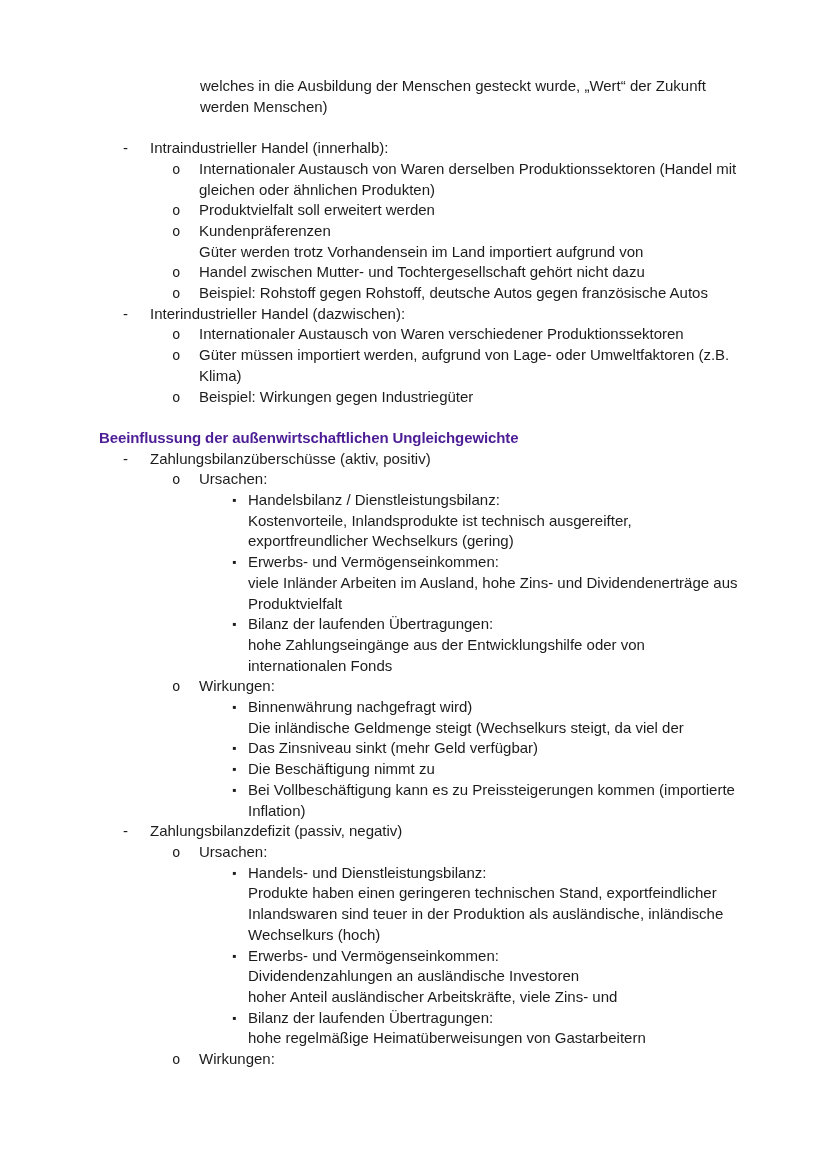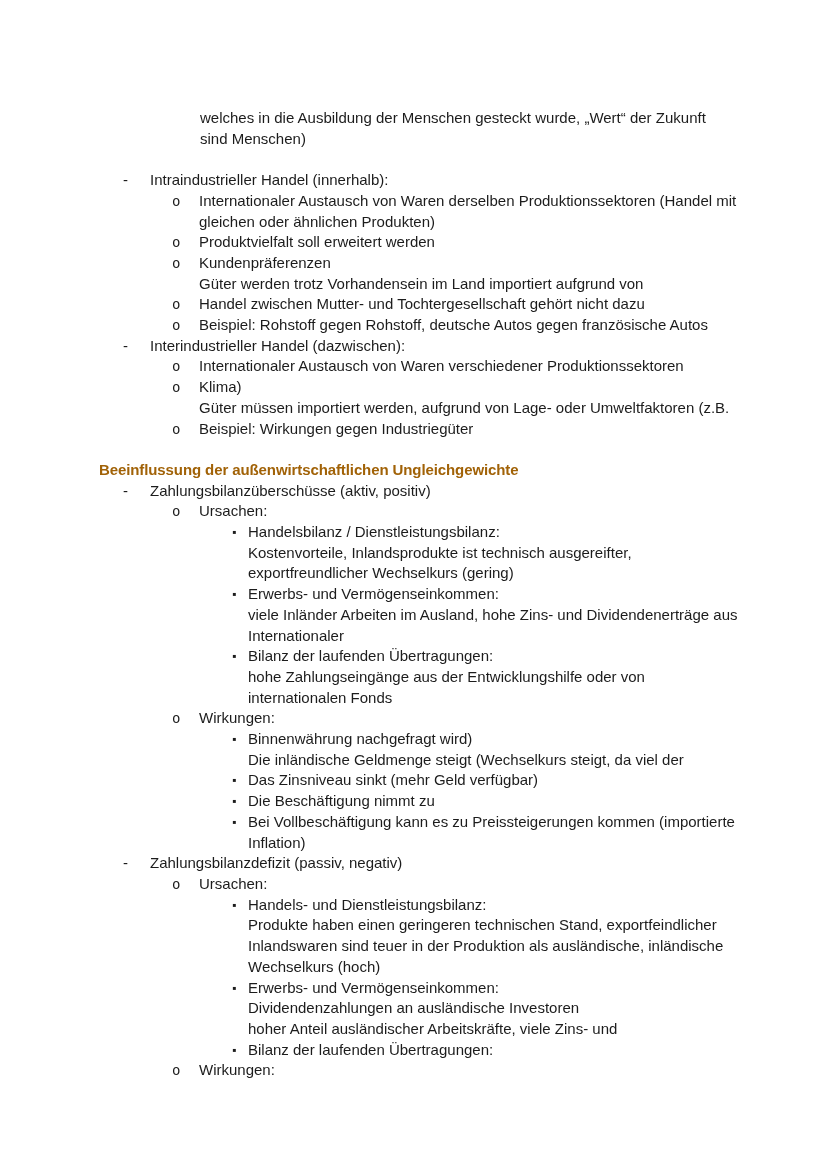--- a/index.html
+++ b/index.html
@@ -14,29 +14,29 @@
     background: #ffffff;
     overflow: hidden;
     font-family: "Liberation Sans", sans-serif;
     font-size: 15px;
     line-height: 20.7px;
     color: #1c1c1c;
   }
   .content {
     position: absolute;
     left: 99px;
-    top: 108px;
+    top: 76px;
     width: 660px;
   }
   .block { position: relative; }
   .line { white-space: pre; }
   .spacer { height: 20.7px; }
   .heading {
     font-weight: 700;
-    color: #a16207;
+    color: #4c1d95;
     letter-spacing: -0.1px;
   }
   .continuation { padding-left: 101px; }
   .level-1 { padding-left: 51px; }
   .level-2 { padding-left: 100px; }
   .level-3 { padding-left: 149px; }
   .bullet {
     position: absolute;
     top: 0;
   }
@@ -52,21 +52,21 @@
     font-size: 12px;
   }
 </style>
 </head>
 <body>
 
 <div class="page">
   <div class="content">
       <div class="block continuation">
         <div class="line">welches in die Ausbildung der Menschen gesteckt wurde, „Wert“ der Zukunft</div>
-        <div class="line">sind Menschen)</div>
+        <div class="line">werden Menschen)</div>
       </div>
       <div class="spacer"></div>
       <div class="block level-1">
         <span class="bullet dash-bullet">-</span>
         <div class="line">Intraindustrieller Handel (innerhalb):</div>
       </div>
       <div class="block level-2">
         <span class="bullet circle-bullet">o</span>
         <div class="line">Internationaler Austausch von Waren derselben Produktionssektoren (Handel mit</div>
         <div class="line">gleichen oder ähnlichen Produkten)</div>
@@ -91,22 +91,22 @@
       <div class="block level-1">
         <span class="bullet dash-bullet">-</span>
         <div class="line">Interindustrieller Handel (dazwischen):</div>
       </div>
       <div class="block level-2">
         <span class="bullet circle-bullet">o</span>
         <div class="line">Internationaler Austausch von Waren verschiedener Produktionssektoren</div>
       </div>
       <div class="block level-2">
         <span class="bullet circle-bullet">o</span>
+        <div class="line">Güter müssen importiert werden, aufgrund von Lage- oder Umweltfaktoren (z.B.</div>
         <div class="line">Klima)</div>
-        <div class="line">Güter müssen importiert werden, aufgrund von Lage- oder Umweltfaktoren (z.B.</div>
       </div>
       <div class="block level-2">
         <span class="bullet circle-bullet">o</span>
         <div class="line">Beispiel: Wirkungen gegen Industriegüter</div>
       </div>
       <div class="spacer"></div>
       <div class="block heading">
         <div class="line">Beeinflussung der außenwirtschaftlichen Ungleichgewichte</div>
       </div>
       <div class="block level-1">
@@ -120,21 +120,21 @@
       <div class="block level-3">
         <span class="bullet square-bullet">▪</span>
         <div class="line">Handelsbilanz / Dienstleistungsbilanz:</div>
         <div class="line">Kostenvorteile, Inlandsprodukte ist technisch ausgereifter,</div>
         <div class="line">exportfreundlicher Wechselkurs (gering)</div>
       </div>
       <div class="block level-3">
         <span class="bullet square-bullet">▪</span>
         <div class="line">Erwerbs- und Vermögenseinkommen:</div>
         <div class="line">viele Inländer Arbeiten im Ausland, hohe Zins- und Dividendenerträge aus</div>
-        <div class="line">Internationaler</div>
+        <div class="line">Produktvielfalt</div>
       </div>
       <div class="block level-3">
         <span class="bullet square-bullet">▪</span>
         <div class="line">Bilanz der laufenden Übertragungen:</div>
         <div class="line">hohe Zahlungseingänge aus der Entwicklungshilfe oder von</div>
         <div class="line">internationalen Fonds</div>
       </div>
       <div class="block level-2">
         <span class="bullet circle-bullet">o</span>
         <div class="line">Wirkungen:</div>
@@ -174,19 +174,20 @@
       </div>
       <div class="block level-3">
         <span class="bullet square-bullet">▪</span>
         <div class="line">Erwerbs- und Vermögenseinkommen:</div>
         <div class="line">Dividendenzahlungen an ausländische Investoren</div>
         <div class="line">hoher Anteil ausländischer Arbeitskräfte, viele Zins- und</div>
       </div>
       <div class="block level-3">
         <span class="bullet square-bullet">▪</span>
         <div class="line">Bilanz der laufenden Übertragungen:</div>
+        <div class="line">hohe regelmäßige Heimatüberweisungen von Gastarbeitern</div>
       </div>
       <div class="block level-2">
         <span class="bullet circle-bullet">o</span>
         <div class="line">Wirkungen:</div>
       </div>
     </div>
 </div>
 
 </body></html>

